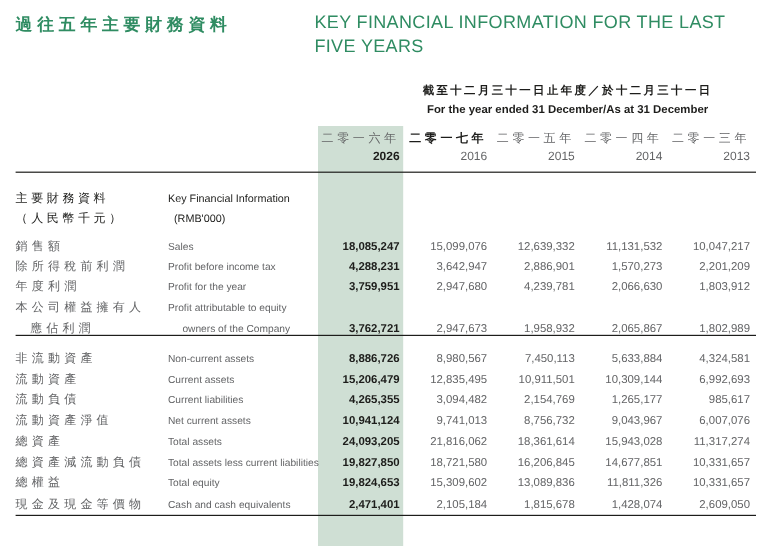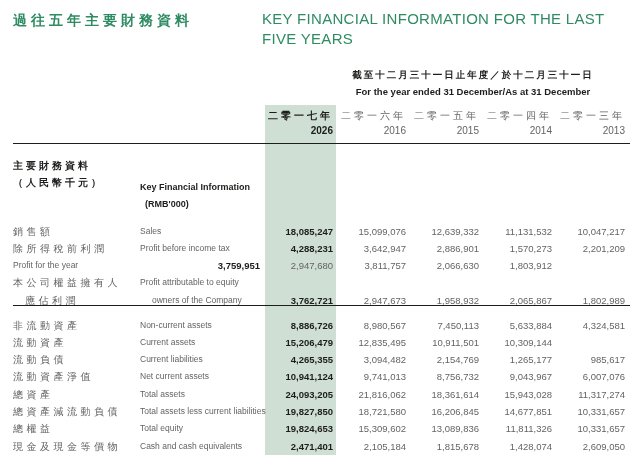--- a/index.html
+++ b/index.html
@@ -33,27 +33,27 @@
 
   .year-cn-row{padding-top:3px;height:19px;line-height:15px;font-size:10px;letter-spacing:3px;color:var(--gray);}
   .year-num-row{height:17px;line-height:14px;font-size:10px;color:var(--gray);}
   .year-cn-row .cur,.year-num-row .cur{color:var(--ink);font-weight:bold;}
 
   .rule{position:relative;z-index:1;border-top:1.5px solid var(--ink);height:0;}
   .rule-1{margin-top:2px;}
   .rule-2{margin-top:-4.5px;}
   .rule-3{margin-top:.5px;}
 
-  .section-head{height:17.3px;line-height:17.3px;color:var(--ink);font-weight:bold;}
+  .section-head{height:17.3px;line-height:17.3px;color:var(--ink);font-weight:normal;}
   .section-head .cn{font-size:10px;letter-spacing:3px;}
-  .section-head .en{font-size:9px;margin-top:22px;}
+  .section-head .en{font-size:9px;}
   .head-a{margin-top:13px;}
   .indent-sub{padding-left:5px;}
 
-  #group1{margin-top:31px;}
+  #group1{margin-top:5px;}
   #group2{margin-top:11px;}
   .data-row{height:17.3px;line-height:17.3px;color:var(--gray);}
   .data-row .cn{font-size:10px;letter-spacing:3.5px;}
   .data-row .en{font-size:8.5px;}
   .data-row .val{font-size:9.5px;}
   .data-row .val.cur{color:var(--ink);font-weight:bold;}
   .cell.sub{padding-left:12px;}
 </style>
 </head>
 <body>
@@ -68,22 +68,22 @@
     <div class="period-en">For the year ended 31 December/As at 31 December</div>
   </div>
 
   <div class="table">
     <div class="highlight"></div>
 
     <div id="year-head">
         <div class="grid-row year-cn-row">
           <div class="cell cn"></div>
           <div class="cell en"></div>
+          <div class="cell val">二零一六年</div>
           <div class="cell val cur">二零一七年</div>
-          <div class="cell val">二零一六年</div>
           <div class="cell val">二零一五年</div>
           <div class="cell val">二零一四年</div>
           <div class="cell val">二零一三年</div>
         </div>
         <div class="grid-row year-num-row">
           <div class="cell cn"></div>
           <div class="cell en"></div>
           <div class="cell val cur">2026</div>
           <div class="cell val">2016</div>
           <div class="cell val">2015</div>
@@ -116,24 +116,25 @@
         <div class="grid-row data-row">
           <div class="cell cn">除所得稅前利潤</div>
           <div class="cell en">Profit before income tax</div>
           <div class="cell val cur">4,288,231</div>
           <div class="cell val">3,642,947</div>
           <div class="cell val">2,886,901</div>
           <div class="cell val">1,570,273</div>
           <div class="cell val">2,201,209</div>
         </div>
         <div class="grid-row data-row">
+          <div class="cell cn">年度利潤</div>
           <div class="cell en">Profit for the year</div>
           <div class="cell val cur">3,759,951</div>
           <div class="cell val">2,947,680</div>
-          <div class="cell val">3,811,757</div>
+          <div class="cell val">4,239,781</div>
           <div class="cell val">2,066,630</div>
           <div class="cell val">1,803,912</div>
         </div>
         <div class="grid-row data-row">
           <div class="cell cn">本公司權益擁有人</div>
           <div class="cell en">Profit attributable to equity</div>
           <div class="cell val"></div>
           <div class="cell val"></div>
           <div class="cell val"></div>
           <div class="cell val"></div>
@@ -160,20 +161,21 @@
           <div class="cell val">5,633,884</div>
           <div class="cell val">4,324,581</div>
         </div>
         <div class="grid-row data-row">
           <div class="cell cn">流動資產</div>
           <div class="cell en">Current assets</div>
           <div class="cell val cur">15,206,479</div>
           <div class="cell val">12,835,495</div>
           <div class="cell val">10,911,501</div>
           <div class="cell val">10,309,144</div>
+          <div class="cell val">6,992,693</div>
         </div>
         <div class="grid-row data-row">
           <div class="cell cn">流動負債</div>
           <div class="cell en">Current liabilities</div>
           <div class="cell val cur">4,265,355</div>
           <div class="cell val">3,094,482</div>
           <div class="cell val">2,154,769</div>
           <div class="cell val">1,265,177</div>
           <div class="cell val">985,617</div>
         </div>

